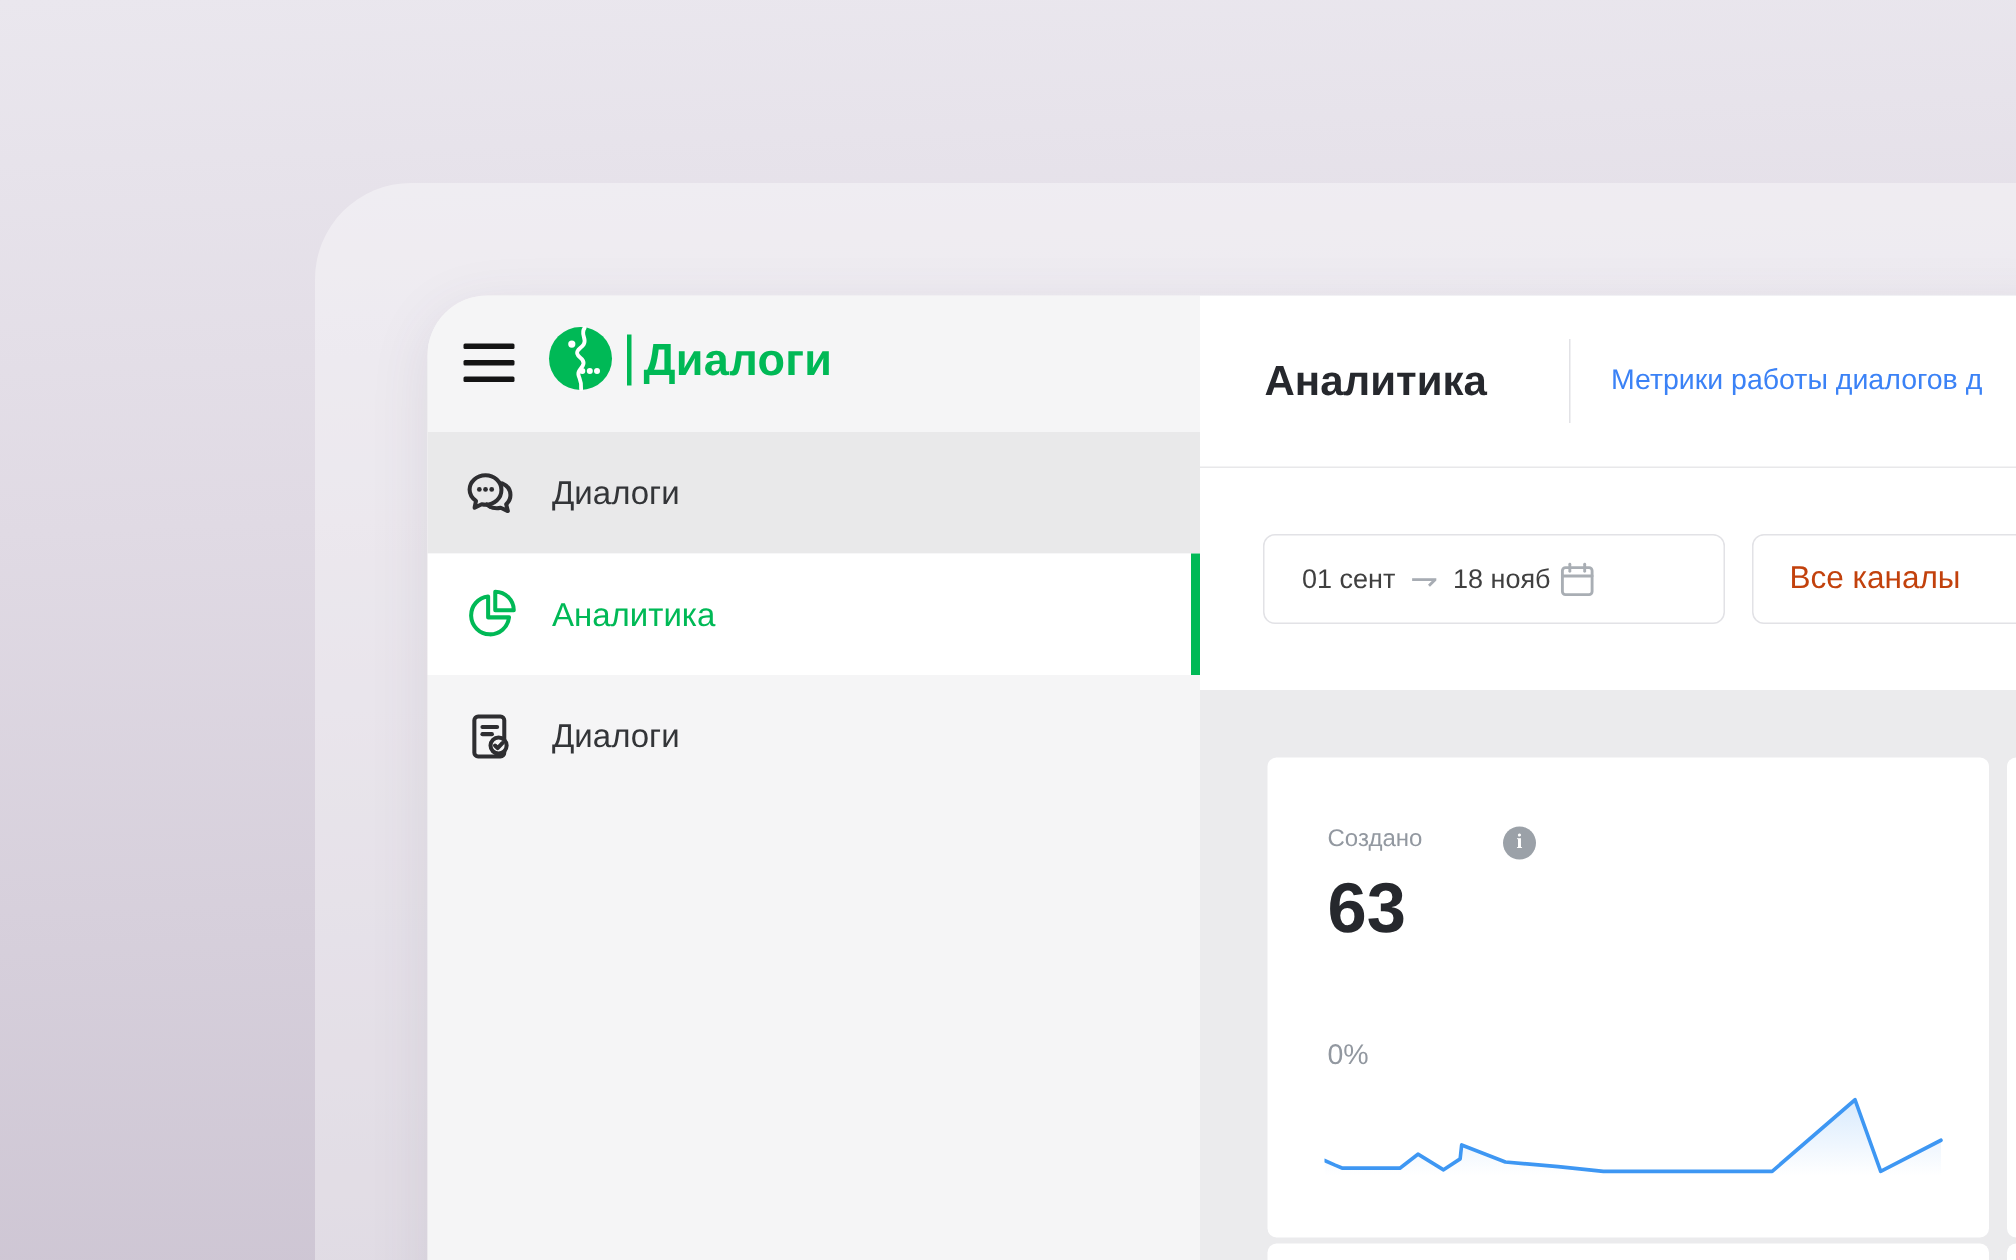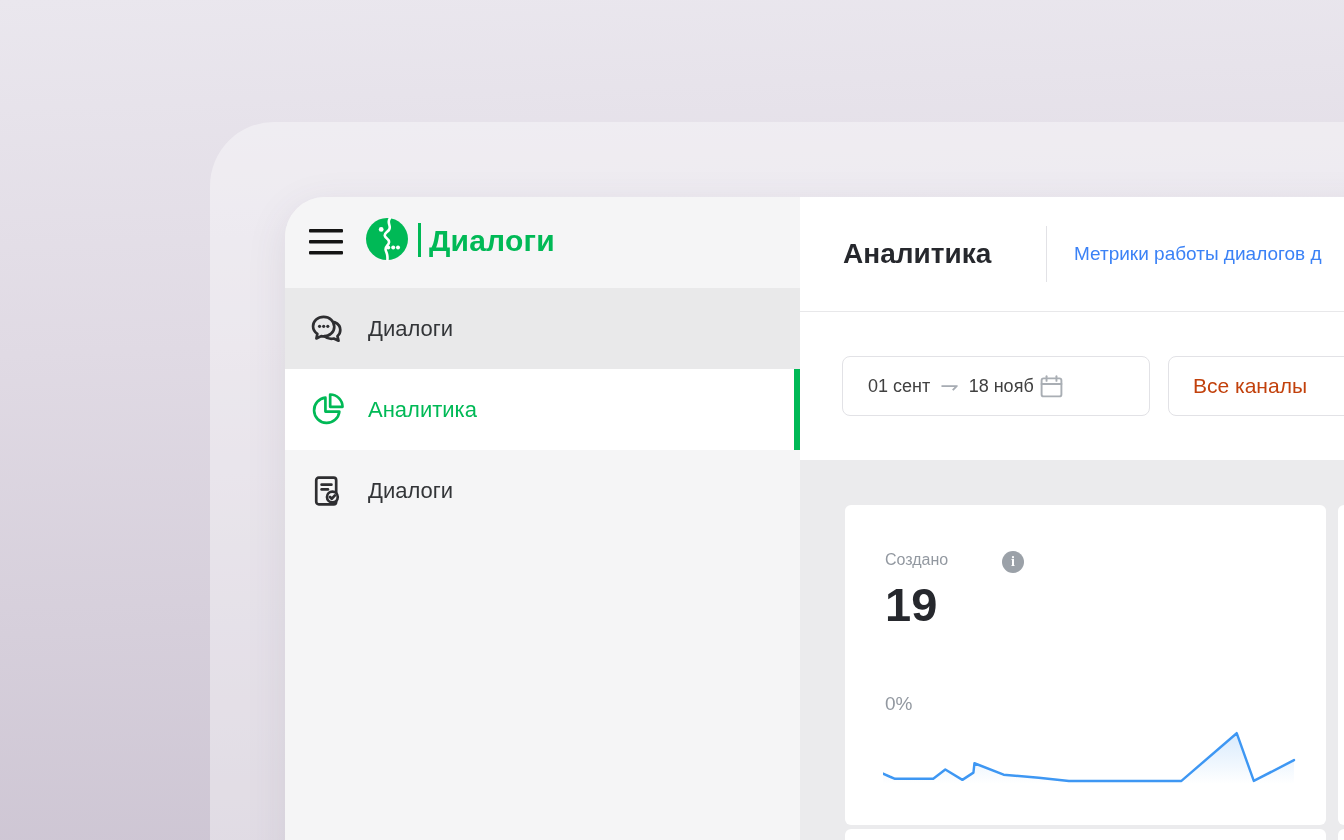--- a/index.html
+++ b/index.html
@@ -170,21 +170,21 @@
         <div class="channelbox">
           <span class="c-txt">Все каналы</span>
         </div>
       </div>
 
       <div class="content">
 
         <div class="card card-main">
           <span class="kpi-label">Создано</span>
           <span class="info-icon"></span>
-          <span class="kpi-value">19</span>
+          <span class="kpi-value">63</span>
           <span class="kpi-pct">0%</span>
           <svg class="spark" preserveAspectRatio="none" viewBox="0 0 412 54">
             <defs>
               <linearGradient id="sparkfill" x1="0" y1="0" x2="0" y2="1">
                 <stop offset="0" stop-color="#3E97F3" stop-opacity="0.2"></stop>
                 <stop offset="1" stop-color="#3E97F3" stop-opacity="0"></stop>
               </linearGradient>
             </defs>
             <path class="spark-area" fill="url(#sparkfill)" stroke="none" d="M0,44 L7,47 L12,49 L50,49 L62,40 L79,50 L90,43 L91,34 L120,45 L155,48 L185,51 L297,51 L352,5 L369,51 L409,31 L409,54 L0,54 Z"></path>
             <path class="spark-line" fill="none" stroke-width="2.4" stroke-linejoin="round" stroke-linecap="round" d="M0,44 L7,47 L12,49 L50,49 L62,40 L79,50 L90,43 L91,34 L120,45 L155,48 L185,51 L297,51 L352,5 L369,51 L409,31" stroke="#3E97F3"></path>

